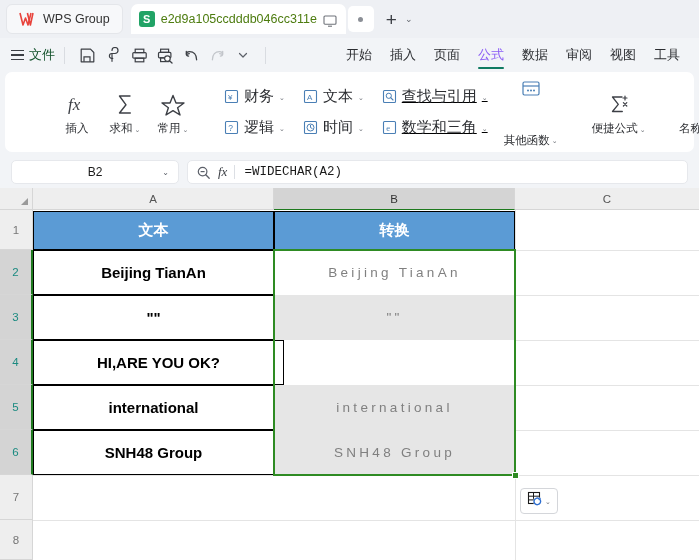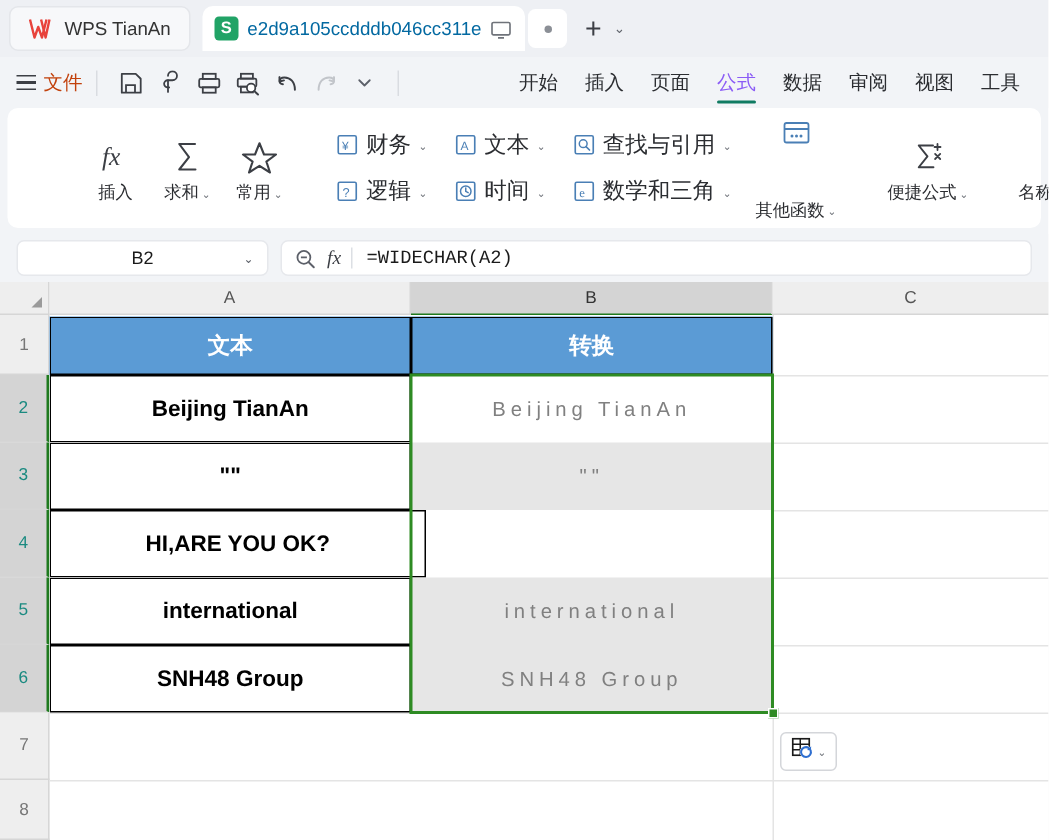--- a/index.html
+++ b/index.html
@@ -31,21 +31,21 @@
     margin-left: 8px; height: 30px; border-radius: 7px 7px 0 0;
     background: #ffffff; display: flex; align-items: center;
     padding: 0 9px 0 8px; gap: 6px; max-width: 238px;
   }
   .doc-icon {
     width: 16px; height: 16px; border-radius: 3px; background: #21a366;
     color: #fff; font-size: 11px; font-weight: bold; line-height: 16px;
     text-align: center; flex: 0 0 auto;
   }
   .doc-title {
-    font-size: 12.5px; color: #0369a1; white-space: nowrap;
+    font-size: 12.5px; color: #4d7c0f; white-space: nowrap;
     overflow: hidden; text-overflow: clip; max-width: 163px;
   }
   .mon-icon { width: 14px; height: 12px; flex: 0 0 auto; }
   .dot-btn {
     width: 26px; height: 26px; border-radius: 5px; background: #fff;
     display: flex; align-items: center; justify-content: center; margin-left: 2px;
   }
   .dot-btn i { width: 5px; height: 5px; border-radius: 50%; background: #8b8f96; display: block; }
   .tb-plus {
     margin-left: 10px; font-size: 19px; color: #3c3f45; line-height: 1;
@@ -57,21 +57,21 @@
   
   .menurow {
     position: absolute; left: 0; top: 38px; width: 699px; height: 34px;
     background: #f2f4f7; display: flex; align-items: center;
   }
   .hamburger { margin-left: 11px; width: 13px; height: 11px; position: relative; }
   .hamburger span { position: absolute; left: 0; width: 13px; height: 1.4px; background: #3c3f45; }
   .hamburger span:nth-child(1){ top: 0; }
   .hamburger span:nth-child(2){ top: 4.7px; }
   .hamburger span:nth-child(3){ top: 9.4px; }
-  .file-label { margin-left: 5px; font-size: 13px; color: #c2410c; }
+  .file-label { margin-left: 5px; font-size: 13px; color: #14532d; }
   .vdiv { width: 1px; height: 17px; background: #d9dce1; margin: 0 9px; }
   .qicon { width: 26px; height: 24px; display: flex; align-items: center; justify-content: center; }
   .tabs { margin-left: auto; display: flex; align-items: center; height: 34px; padding-right: 10px; }
   .tab {
     font-size: 13px; color: #2b2d31; padding: 0 9px; height: 34px;
     display: flex; align-items: center; position: relative;
   }
   .tab.active { color: #8b5cf6; font-weight: normal; }
   .tab.active::after {
     content: ""; position: absolute; left: 9px; right: 9px; bottom: 3px;
@@ -177,21 +177,21 @@
 
   <div class="titlebar">
 
     <div class="wps-tab">
       <span class="wps-logo">
         <svg width="17" height="15" viewBox="0 0 17 15">
           <path d="M1 1 L4 13 L6.5 6 L9 13 L12 1" fill="none" stroke="#e8433c" stroke-width="1.6" stroke-linejoin="round"></path>
           <path d="M8.4 1 L11.4 13 L14 1" fill="none" stroke="#e8433c" stroke-width="1.6" stroke-linejoin="round"></path>
         </svg>
       </span>
-      <span class="wps-tab-label">WPS TianAn</span>
+      <span class="wps-tab-label">WPS Group</span>
     </div>
 
     <div class="doc-tab">
       <span class="doc-icon">S</span>
       <span class="doc-title">e2d9a105ccdddb046cc311e</span>
       <span class="mon-icon">
         <svg width="14" height="12" viewBox="0 0 14 12">
           <rect x="1" y="1" width="12" height="8.2" rx="1" fill="none" stroke="#6f737a" stroke-width="1.1"></rect>
           <line x1="5" y1="11.2" x2="9" y2="11.2" stroke="#6f737a" stroke-width="1.1"></line>
         </svg>
@@ -355,21 +355,21 @@
               <rect x="1.5" y="1.5" width="12" height="12" rx="1" fill="none" stroke="#4a7fb5" stroke-width="1.1"></rect>
               <circle cx="7.5" cy="7.5" r="3.5" fill="none" stroke="#4a7fb5" stroke-width="1"></circle>
               <path d="M7.5 5.4 V7.6 L9.1 8.4" fill="none" stroke="#4a7fb5" stroke-width="1" stroke-linecap="round"></path>
             </svg>
           </span>
           <span class="lab">时间</span>
           <span class="caret">⌄</span>
         </div>
       </div>
 
-      <div class="small-col" style="margin-left:10px;">
+      <div class="small-col" style="margin-left:10px;text-decoration:underline;">
         <div class="small-btn">
           <span class="mini-ic">
             <svg width="15" height="15" viewBox="0 0 15 15">
               <rect x="1.5" y="1.5" width="12" height="12" rx="1" fill="none" stroke="#4a7fb5" stroke-width="1.1"></rect>
               <circle cx="6.8" cy="6.8" r="2.6" fill="none" stroke="#4a7fb5" stroke-width="1"></circle>
               <line x1="8.7" y1="8.7" x2="11" y2="11" stroke="#4a7fb5" stroke-width="1.1" stroke-linecap="round"></line>
             </svg>
           </span>
           <span class="lab">查找与引用</span>
           <span class="caret">⌄</span>

